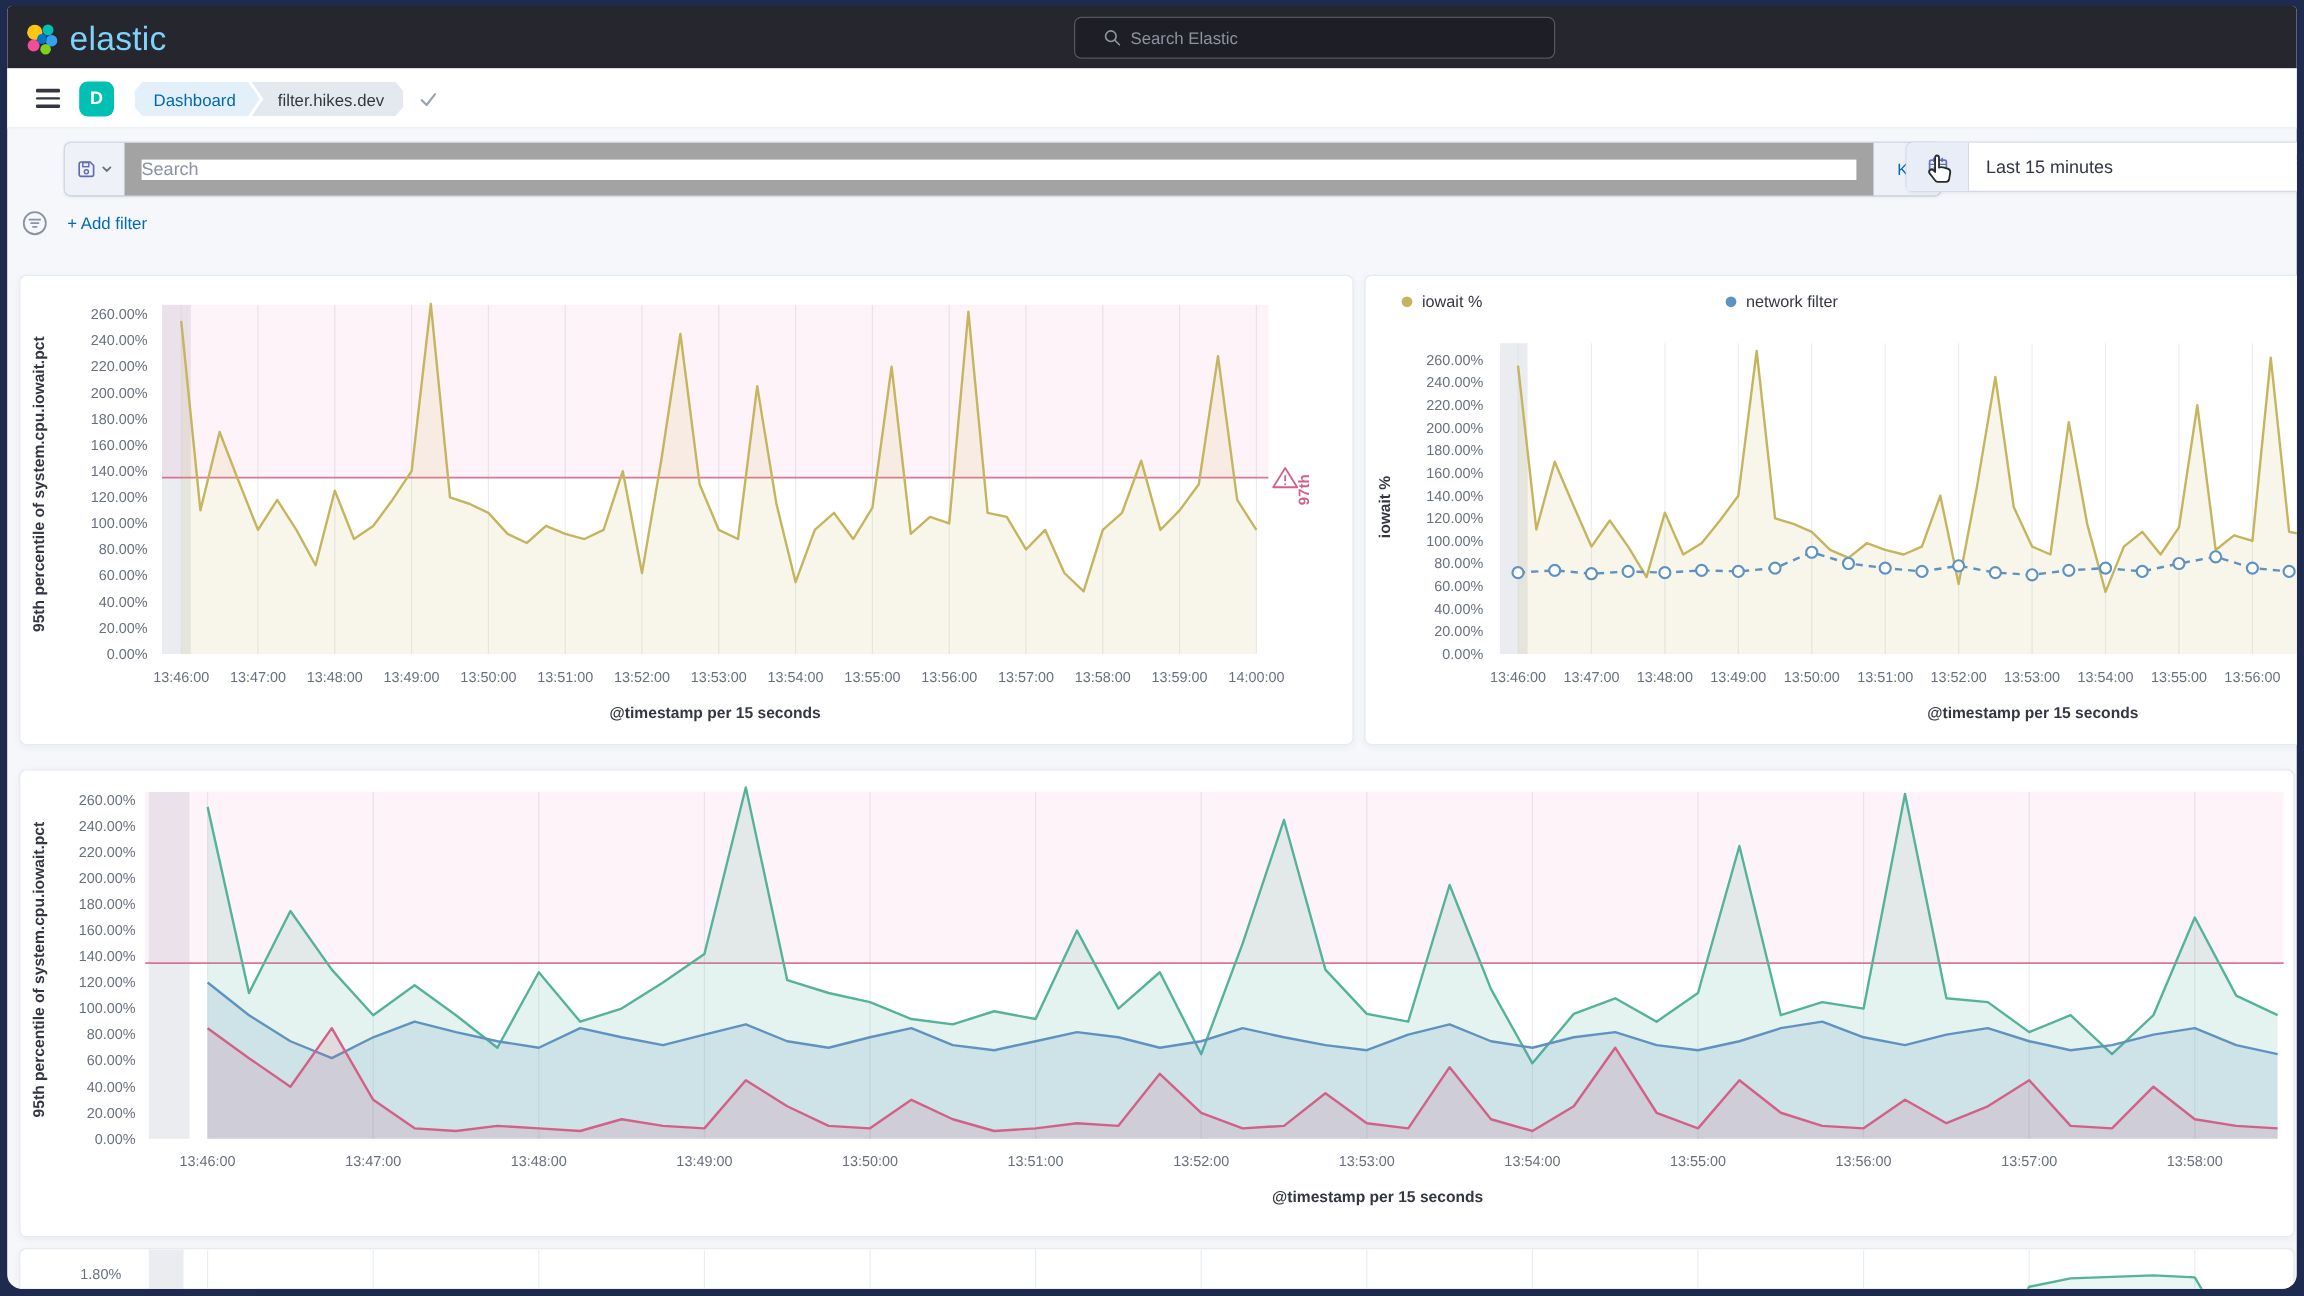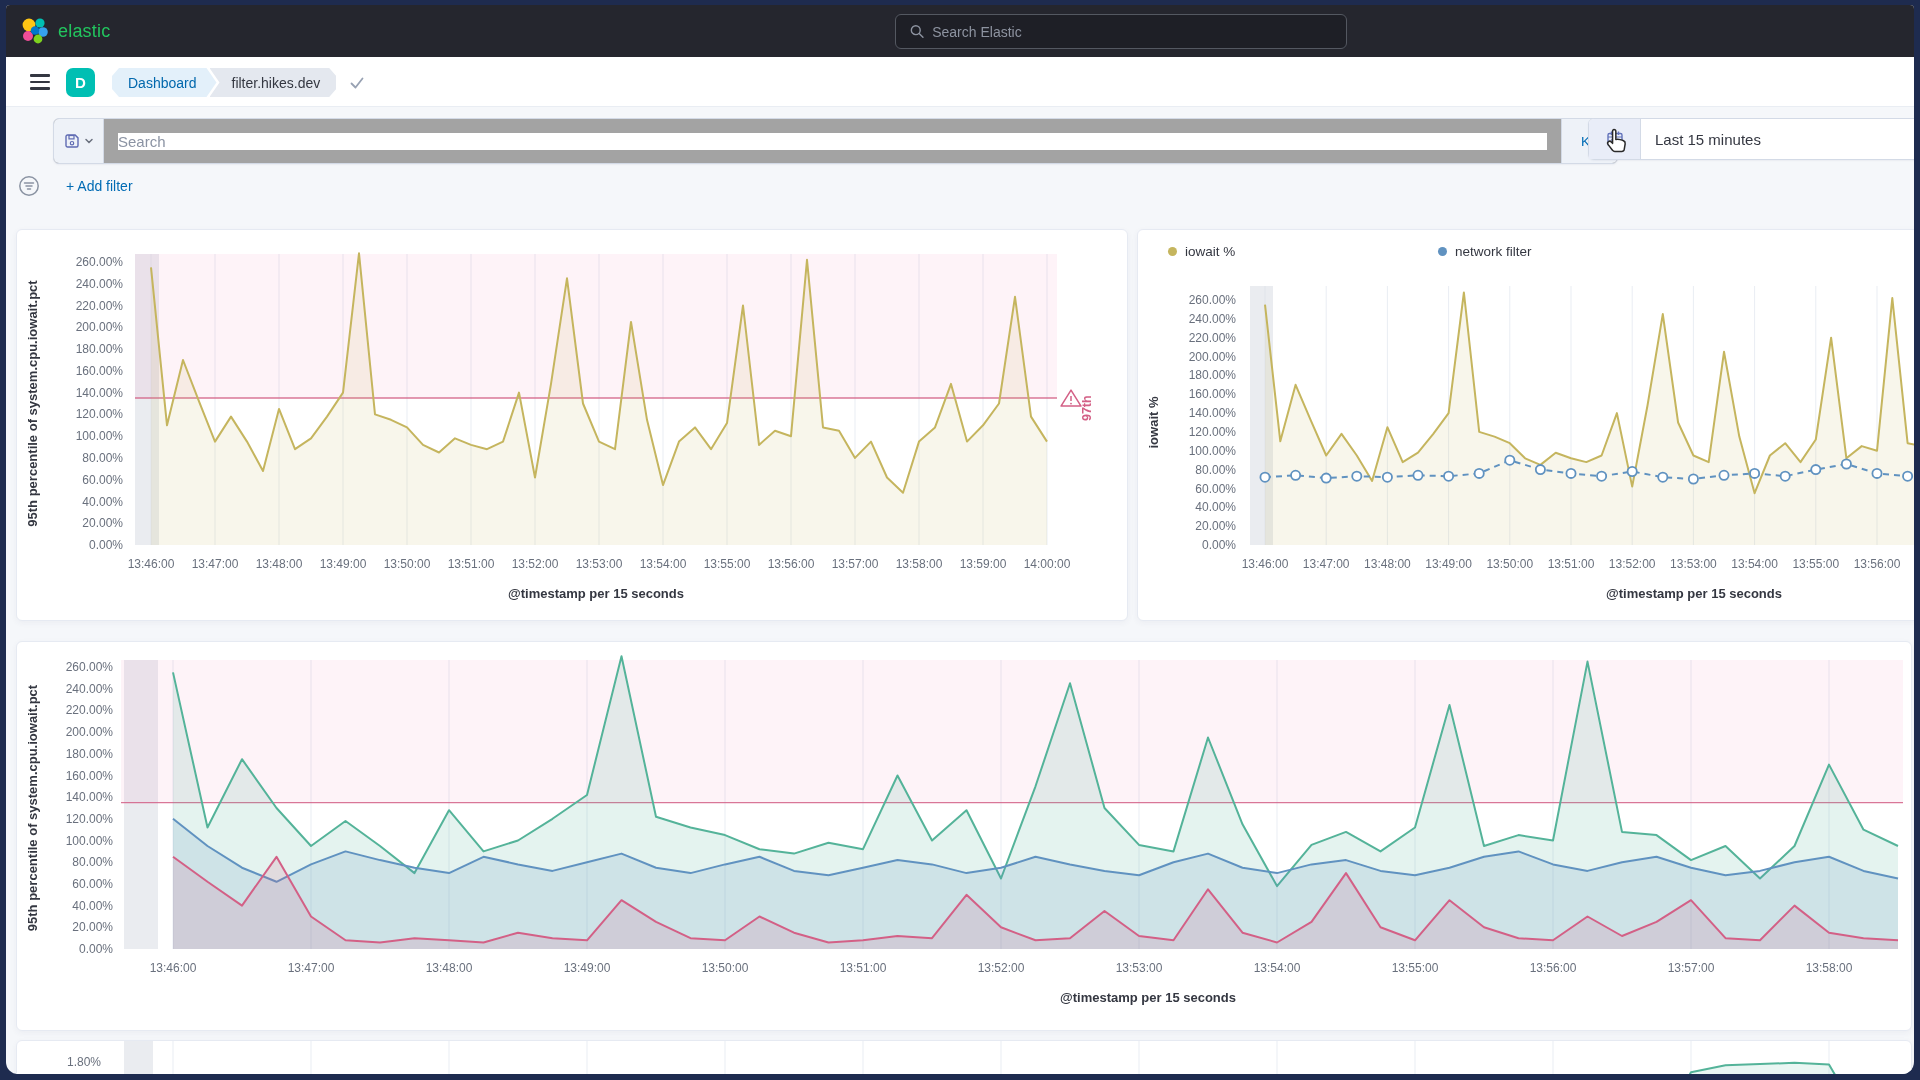--- a/index.html
+++ b/index.html
@@ -4,23 +4,23 @@
 <style>
   * { margin:0; padding:0; box-sizing:border-box; }
   html,body { width:1920px; height:1080px; overflow:hidden; background:#1e2b4f;
               font-family:"Liberation Sans", sans-serif; }
   .viewport { position:absolute; left:6px; top:5px; right:6px; bottom:6px;
               border-radius:4px 4px 12px 12px; overflow:hidden; background:#f5f7fa; }
 
   
   .topnav { position:absolute; left:0; top:0; width:100%; height:52px; background:#25262e; }
   .brand { position:absolute; left:14px; top:12px; display:flex; align-items:center; gap:10px; }
-  .brand-text { color:#22c55e; font-size:18px; font-weight:500; letter-spacing:.2px; }
-  .global-search { position:absolute; left:889px; top:9px; width:452px; height:35px;
-     border:1px solid #545861; border-radius:6px; background:#1e1f26; display:flex; align-items:center; padding:0 14px; }
+  .brand-text { color:#7dd3fc; font-size:28px; font-weight:500; letter-spacing:.2px; }
+  .global-search { position:absolute; left:889px; top:9px; width:401px; height:35px;
+     border:1px solid #545861; border-radius:6px; background:#1e1f26; display:flex; align-items:center; padding:0 24px; }
   .global-search input { background:transparent; border:none; outline:none; color:#d4dae5;
      font-size:14px; margin-left:8px; width:100%; font-family:inherit; }
   .global-search input::placeholder { color:#8d93a0; }
 
   
   .navbar { position:absolute; left:0; top:52px; width:100%; height:50px; background:#fff;
             border-bottom:1px solid #e9edf3; }
   .hamburger { position:absolute; left:24px; top:17px; width:20px; cursor:pointer; }
   .hamburger div { height:2.5px; background:#343741; margin-bottom:4px; border-radius:1px; }
   .app-badge { position:absolute; left:60px; top:11px; width:29px; height:29px; border-radius:7px;
@@ -43,21 +43,21 @@
   .qb-input input { border:none; outline:none; font-size:15px; width:100%; font-family:inherit; color:#343741; }
   .qb-input input::placeholder { color:#8b93a3; }
   .qb-kql { width:56px; background:#eef2f8; border-left:1px solid #d3dae6; border-radius:0 5px 5px 0;
      display:flex; align-items:center; justify-content:center; color:#006bb4; font-size:13.5px; font-weight:500; cursor:pointer;padding-left:10px; }
   .timepicker { position:absolute; left:1582px; top:113px; width:340px; height:42px; display:flex;
      border:1px solid #d3dae6; border-radius:6px 0 0 6px; background:#fff; box-shadow:0 1px 2px rgba(60,70,100,.06); }
   .tp-cal { width:52px; background:#e9edf8; border-right:1px solid #d3dae6; border-radius:5px 0 0 0;
      display:flex; align-items:center; justify-content:center; cursor:pointer; }
   .tp-range { flex:1; display:flex; align-items:center; padding:0 14px; font-size:15px; color:#343741; cursor:pointer; }
 
-  .filterrow { position:absolute; left:12px; top:170px; display:flex; align-items:center; gap:26px; }
+  .filterrow { position:absolute; left:12px; top:170px; display:flex; align-items:center; gap:16px; }
   .add-filter { color:#006bb4; font-size:14px; cursor:pointer; }
 
   
   .panel { position:absolute; background:#fff; border:1px solid #e6eaf2; border-radius:6px;
            box-shadow:0 2px 6px rgba(50,60,90,.05); overflow:hidden; }
   #panel1 { left:10px; top:224px; width:1112px; height:392px; }
   #panel2 { left:1131px; top:224px; width:805px; height:392px; }
   #panel3 { left:10px; top:636px; width:1896px; height:390px; }
   #panel4 { left:10px; top:1035px; width:1896px; height:60px; }
   .legend-item { position:absolute; top:14px; display:flex; align-items:center; gap:8px;

